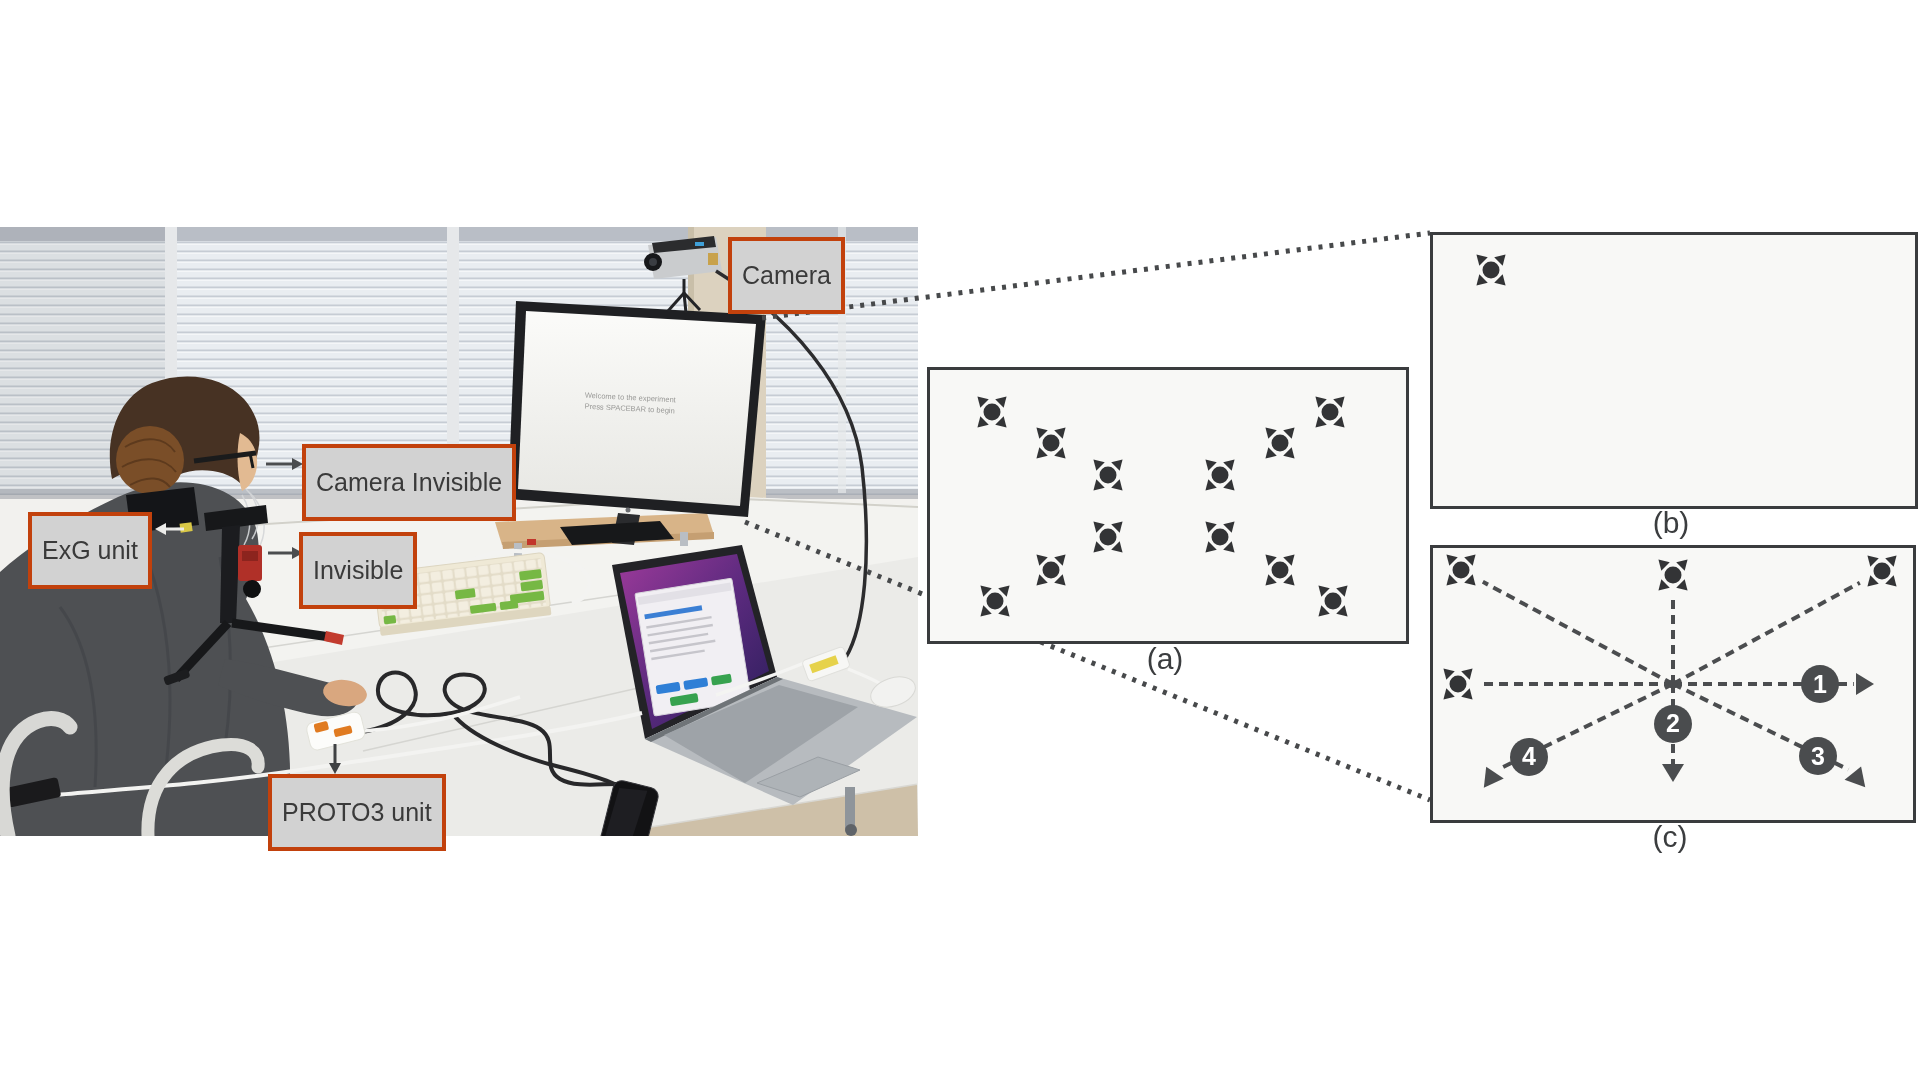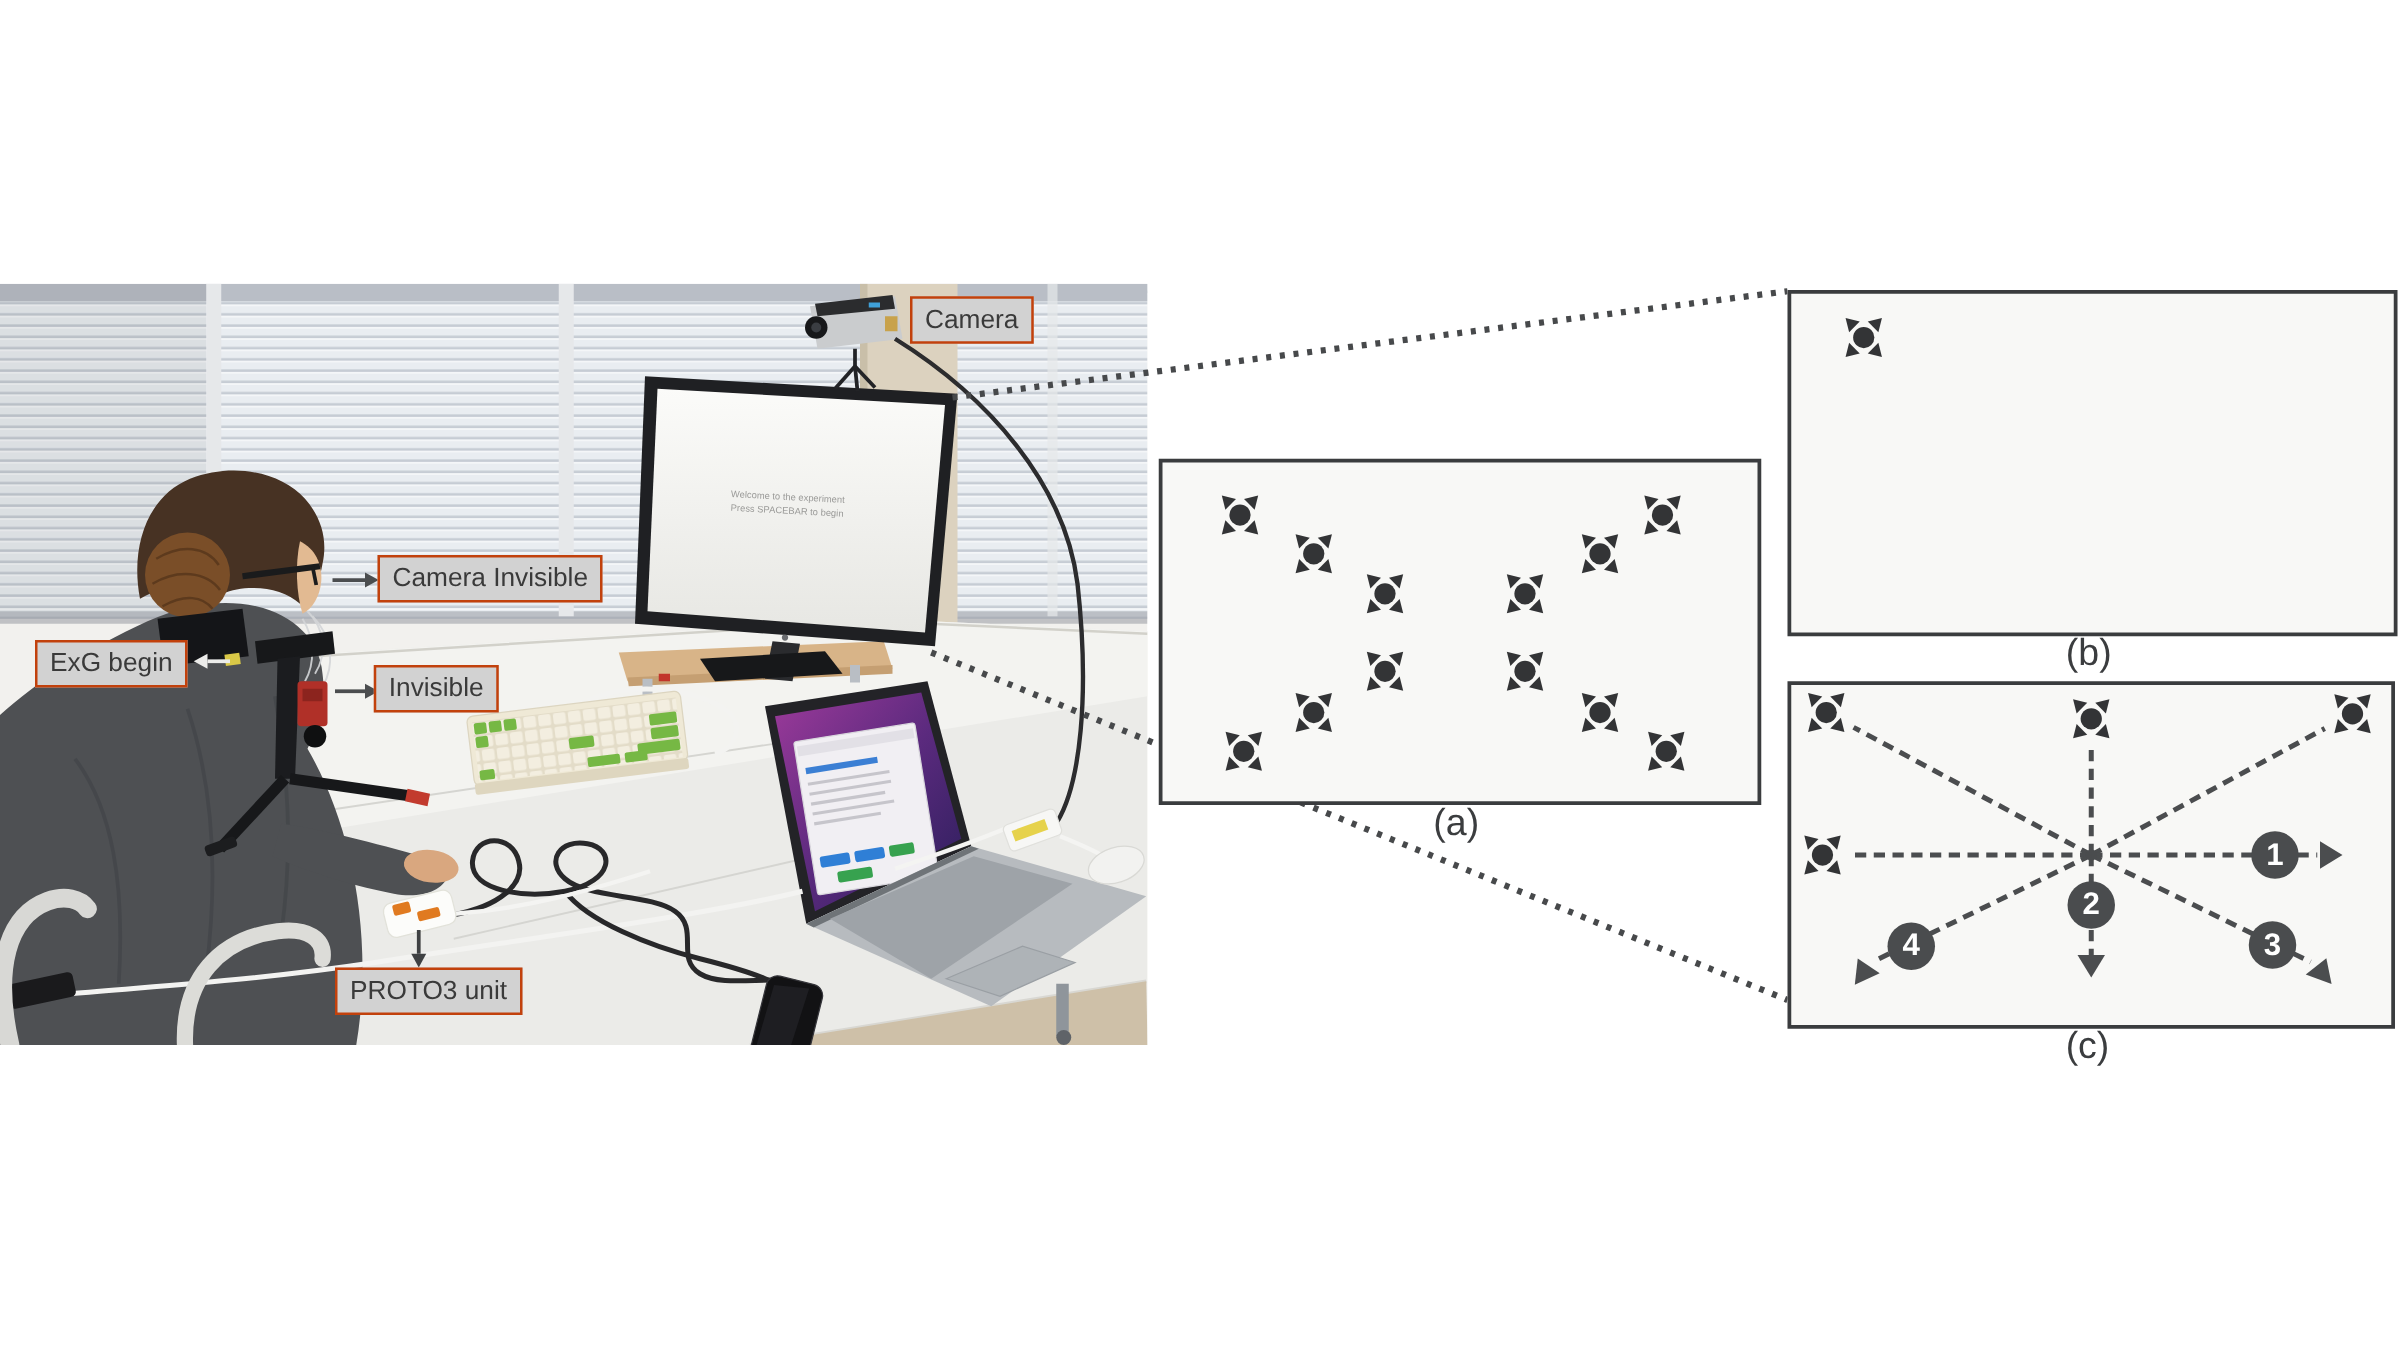--- a/index.html
+++ b/index.html
@@ -5,22 +5,22 @@
   html,body{margin:0;padding:0;background:#ffffff;width:1920px;height:1080px;
     font-family:"Liberation Sans",sans-serif;overflow:hidden;position:relative;}
   .abs{position:absolute;}
   
   #photo{left:0;top:227px;width:918px;height:609px;z-index:1;}
   
   #overlay{left:0;top:0;width:1920px;height:1080px;z-index:2;pointer-events:none;}
   #overlay line.connector{stroke:#47494b;stroke-width:5;stroke-dasharray:4 7;}
   #overlay line.ptr{stroke-width:3;}
   
-  .pholabel{position:absolute;z-index:4;background:#d2d2d2;border:2px solid #c2410c;
-    color:#3a3a3a;font-size:21px;line-height:1.15;padding:5px 10px;white-space:nowrap;}
+  .pholabel{position:absolute;z-index:4;background:#d2d2d2;border:4px solid #c2410c;
+    color:#3a3a3a;font-size:25px;line-height:1.15;padding:20px 10px;white-space:nowrap;}
   #lbl-camera{left:728px;top:237px;}
   #lbl-pupil{left:302px;top:444px;}
   #lbl-exg{left:28px;top:512px;}
   #lbl-chinrest{left:299px;top:532px;}
   #lbl-proto3{left:268px;top:774px;}
   
   .panel{position:absolute;background:#f8f8f6;border:3px solid #3a3c3e;z-index:3;overflow:hidden;}
   #panel-a{left:927px;top:367px;width:476px;height:271px;}
   #panel-b{left:1430px;top:232px;width:482px;height:271px;}
   #panel-c{left:1430px;top:545px;width:480px;height:272px;}
@@ -272,21 +272,21 @@
     <polygon points="166,523 155,529 166,535" fill="#ececea"></polygon>
   </g>
   <g>
     <line class="ptr" x1="335" y1="744" x2="335" y2="763" stroke="#3f4143"></line>
     <polygon points="329,763 335,774 341,763" fill="#3f4143"></polygon>
   </g>
 </svg>
 
 <div class="pholabel" id="lbl-camera">Camera</div>
 <div class="pholabel" id="lbl-pupil">Camera Invisible</div>
-<div class="pholabel" id="lbl-exg">ExG begin</div>
+<div class="pholabel" id="lbl-exg">ExG unit</div>
 <div class="pholabel" id="lbl-chinrest">Invisible</div>
 <div class="pholabel" id="lbl-proto3">PROTO3 unit</div>
 
 <div class="panel" id="panel-a">
     <div class="target" style="left: 13.1%; top: 15.5%;">
       <span class="tri nw"></span>
       <span class="tri ne"></span>
       <span class="tri sw"></span>
       <span class="tri se"></span>
       <span class="dot"></span>

